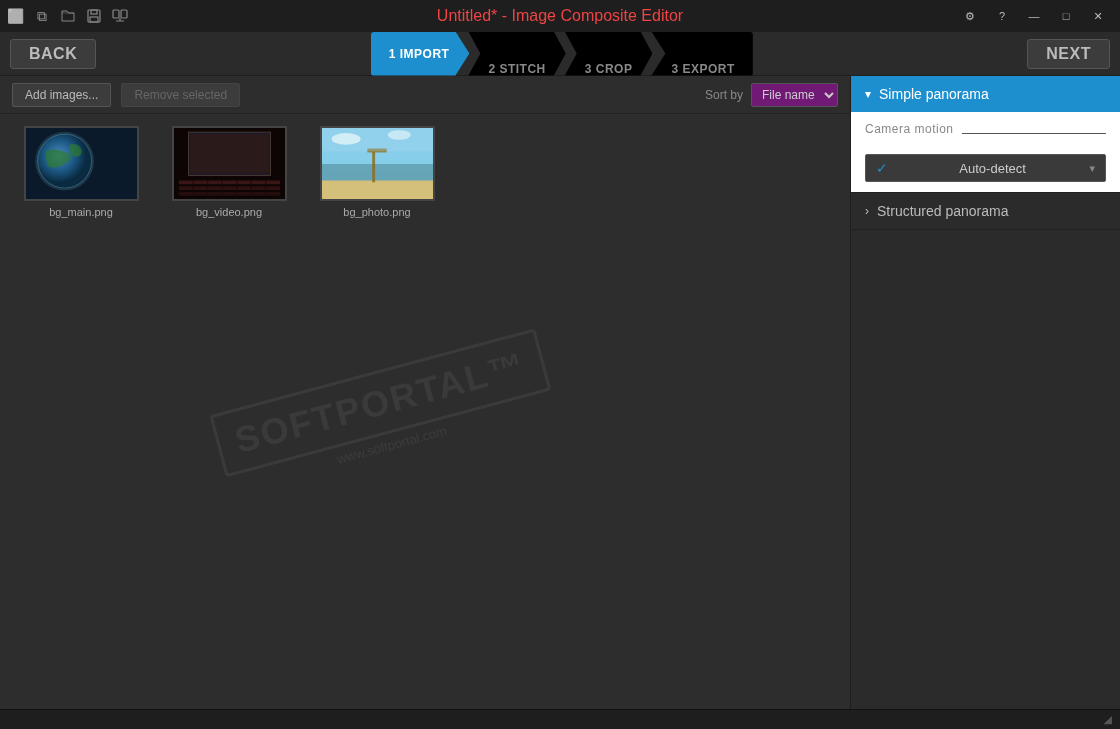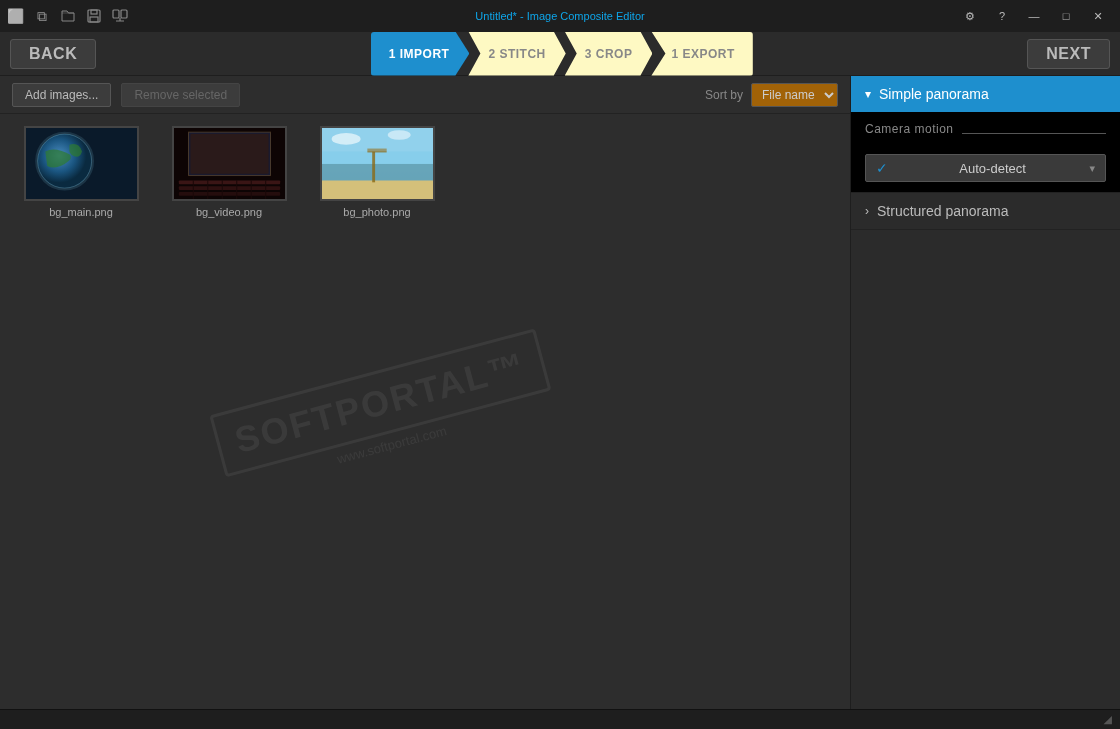--- a/index.html
+++ b/index.html
@@ -35,22 +35,22 @@
       height: 16px;
       opacity: 0.75;
       cursor: pointer;
       display: flex;
       align-items: center;
       justify-content: center;
       color: #bbb;
       font-size: 14px;
     }
     #titlebar-title {
-      font-size: 11px;
-      color: #0ea5e9;
+      font-size: 16px;
+      color: #ef4444;
       position: absolute;
       left: 50%;
       transform: translateX(-50%);
       white-space: nowrap;
     }
     #titlebar-controls {
       display: flex;
       gap: 4px;
     }
     .win-ctrl {
@@ -106,23 +106,24 @@
     .step-active {
       background: #1e8fce;
       color: #fff;
       clip-path: polygon(0 0, calc(100% - 12px) 0, 100% 50%, calc(100% - 12px) 100%, 0 100%, 12px 50%);
     }
     .step-active:first-child {
       clip-path: polygon(0 0, calc(100% - 12px) 0, 100% 50%, calc(100% - 12px) 100%, 0 100%);
       border-radius: 3px 0 0 3px;
     }
     .step-inactive {
-      background: #fef9c3;
+      background: #000000;
       color: #888;
       clip-path: polygon(0 0, calc(100% - 12px) 0, 100% 50%, calc(100% - 12px) 100%, 0 100%, 12px 50%);
+      align-items: flex-end;
     }
     .step-inactive:not(:first-child) {
       margin-left: -1px;
     }
 
     
     #main {
       display: flex;
       flex: 1;
       overflow: hidden;
@@ -163,21 +164,21 @@
       cursor: default;
     }
     .sort-group {
       margin-left: auto;
       display: flex;
       align-items: center;
       gap: 8px;
     }
     .sort-label { color: #888; font-size: 12px; }
     .sort-select {
-      background: #a16207;
+      background: #701a75;
       color: #ccc;
       border: 1px solid #555;
       padding: 3px 6px;
       font-size: 12px;
       cursor: pointer;
       border-radius: 2px;
     }
     .drag-drop-area {
       display: flex;
       align-items: center;
@@ -294,21 +295,21 @@
     .panel-header.inactive {
       background: #2b2b2b;
       color: #bbb;
     }
     .chevron {
       margin-right: 8px;
       font-size: 12px;
     }
     .panel-content {
       padding: 10px 14px;
-      background: #000000;
+      background: #ffffff;
     }
     .camera-motion-label {
       font-size: 12px;
       color: #888;
       margin-bottom: 8px;
       letter-spacing: 0.5px;
     }
     .camera-motion-row {
       display: flex;
       align-items: center;
@@ -412,21 +413,21 @@
     <div class="step step-active" style="clip-path: polygon(0 0, calc(100% - 14px) 0, 100% 50%, calc(100% - 14px) 100%, 0 100%); border-radius: 3px 0 0 3px; padding-left: 18px;">
       <span>1 IMPORT</span>
     </div>
     <div class="step step-inactive" style="margin-left:-1px;">
       <span>2 STITCH</span>
     </div>
     <div class="step step-inactive" style="margin-left:-1px;">
       <span>3 CROP</span>
     </div>
     <div class="step step-inactive" style="margin-left:-1px; clip-path: polygon(0 0, 100% 0, 100% 100%, 0 100%, 14px 50%); border-radius: 0 3px 3px 0; padding-right: 18px;">
-      <span>1 EXPORT</span>
+      <span>3 EXPORT</span>
     </div>
   </div>
 
   <button class="nav-btn">NEXT</button>
 </div>
 
 <div id="main">
 
   <div id="content">
 

